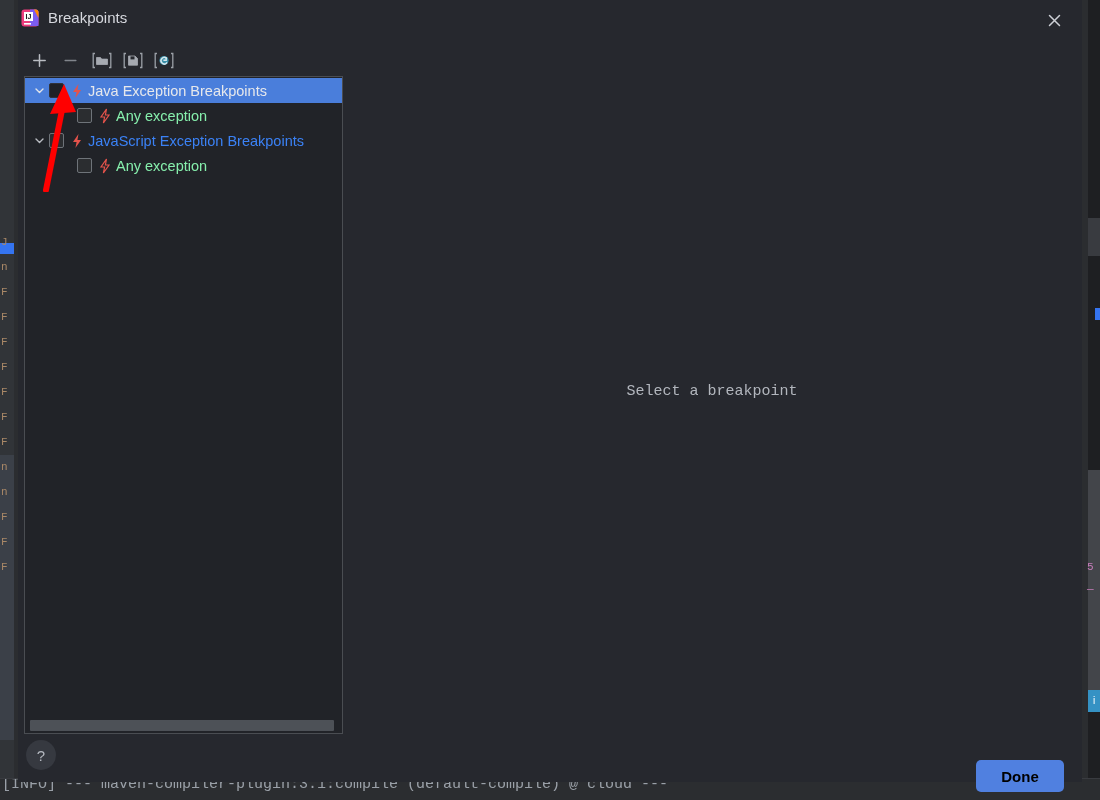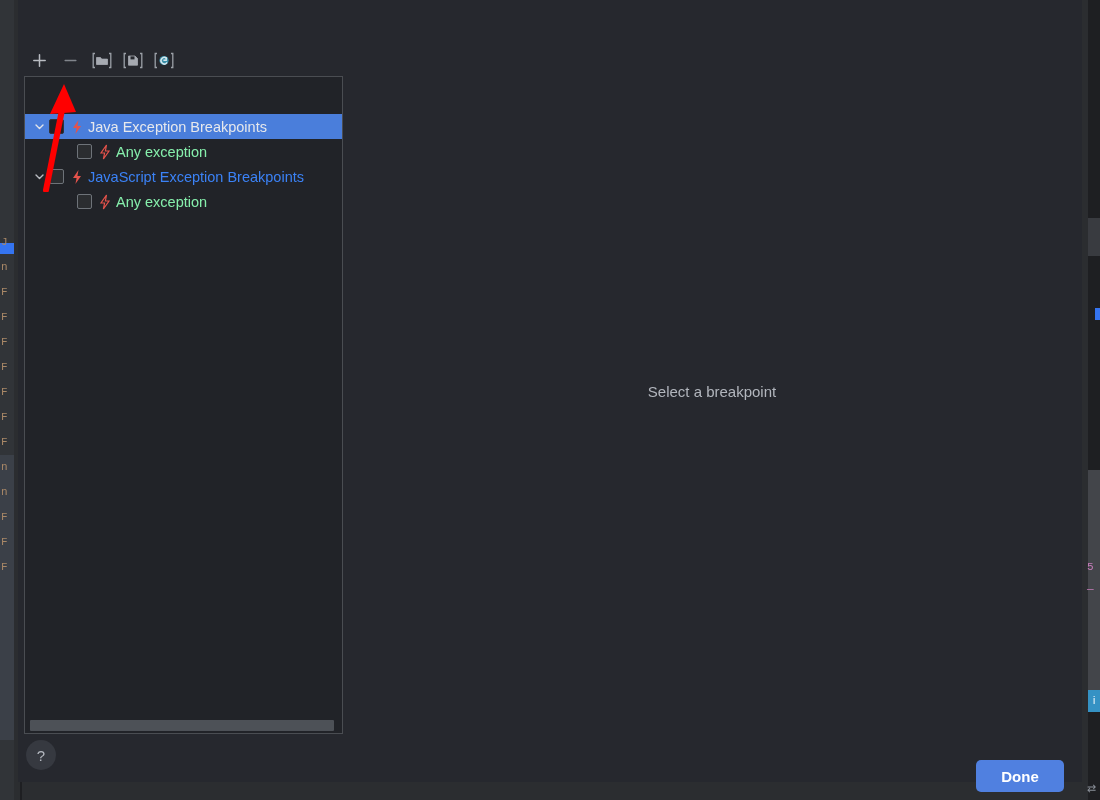--- a/index.html
+++ b/index.html
@@ -155,21 +155,21 @@
     padding-top: 1px;
   }
   .tree-row {
     position: relative;
     height: 25px;
     display: flex; align-items: center;
     padding-left: 6px;
     white-space: nowrap;
     cursor: pointer;
   }
-  .tree-row.selected { background: #4a7edb; margin-top: 36px; }
+  .tree-row.selected { background: #4a7edb; }
   .tree-row.child { padding-left: 52px; }
 
   .caret {
     width: 16px; height: 25px; margin-right: 2px;
     display: flex; align-items: center; justify-content: center;
   }
 
   .chk {
     width: 15px; height: 15px;
     border: 1px solid #6e7379;
@@ -206,40 +206,40 @@
     cursor: pointer;
   }
 
   
   .details {
     position: absolute; left: 334px; top: 76px; right: 10px; bottom: 66px;
     display: flex; align-items: center; justify-content: center;
   }
   .details-text {
     font-size: 15px; color: #b2b6bd;
-    font-family: Liberation Sans, sans-serif;
+    font-family: Liberation Mono, monospace;
     margin-top: -10px;
   }
 
   
   .help-btn {
     position: absolute; left: 8px; bottom: 12px;
     width: 30px; height: 30px; border-radius: 50%;
     background: #363940;
     display: flex; align-items: center; justify-content: center;
     color: #b4b8bf; font-size: 15px;
     cursor: pointer;
     font-family: "Liberation Sans", sans-serif;
   }
   .done-btn {
     position: absolute; right: 18px; bottom: -10px;
     width: 88px; height: 32px;
     background: #5080e0;
     border-radius: 5px;
-    color: #ffffff; font-size: 15px; font-weight: bold;
+    color: #000000; font-size: 15px; font-weight: bold;
     display: flex; align-items: center; justify-content: center;
     cursor: pointer;
     font-family: "Liberation Sans", sans-serif;
   }
 
   
   .watermark {
     position: absolute; right: 12px; bottom: 8px;
     font-size: 18px; color: #cfd2d8;
     font-family: "Liberation Sans", sans-serif;
@@ -287,24 +287,46 @@
     <div class="bg-right-panel"></div>
     <div class="bg-right-tab"></div>
     <div class="bg-right-caret"></div>
     <div class="bg-right-block"></div>
     <div class="bg-right-txt">5
 —</div>
     <div class="bg-right-badge">i</div>
     <div class="bg-right-glyph">⇄</div>
   </div>
 
+  <div class="bg-console">
+    <div class="bg-console-txt">[INFO] --- maven-compiler-plugin:3.1:compile (default-compile) @ cloud ---</div>
+  </div>
 
   <div class="dialog">
     <div class="dialog-inner">
 
+      <div class="titlebar">
+        <span class="title-logo">
+          <svg width="20" height="20" viewBox="0 0 20 20">
+            <rect x="1.5" y="1.5" width="17" height="17" rx="3" fill="#ed3d7d"></rect>
+            <path d="M10 1.5h5.5a3 3 0 0 1 3 3V18H10z" fill="#7c5cf0"></path>
+            <path d="M14 1.5h1.5a3 3 0 0 1 3 3V10L14 1.5z" fill="#fe8a00"></path>
+            <rect x="4" y="4" width="9" height="9" fill="#ffffff"></rect>
+            <text x="8.5" y="11.3" font-size="7" fill="#1a1a1a" font-family="Liberation Sans, sans-serif" text-anchor="middle" font-weight="bold">IJ</text>
+            <rect x="4" y="15" width="7" height="1.6" fill="#ffffff"></rect>
+          </svg>
+        </span>
+        <span class="title-text">Breakpoints</span>
+
+        <span class="close-btn">
+          <svg width="15" height="15" viewBox="0 0 15 15">
+            <path d="M2.5 2.5 L12.5 12.5 M12.5 2.5 L2.5 12.5" stroke="#cdd0d6" stroke-width="1.5" stroke-linecap="round"></path>
+          </svg>
+        </span>
+      </div>
 
       <div class="toolbar">
 
         <span class="tb-btn">
           <svg width="15" height="15" viewBox="0 0 15 15">
             <path d="M7.5 1.8 V13.2 M1.8 7.5 H13.2" stroke="#b9bcc2" stroke-width="1.5" stroke-linecap="round"></path>
           </svg>
         </span>
 
         <span class="tb-btn">

